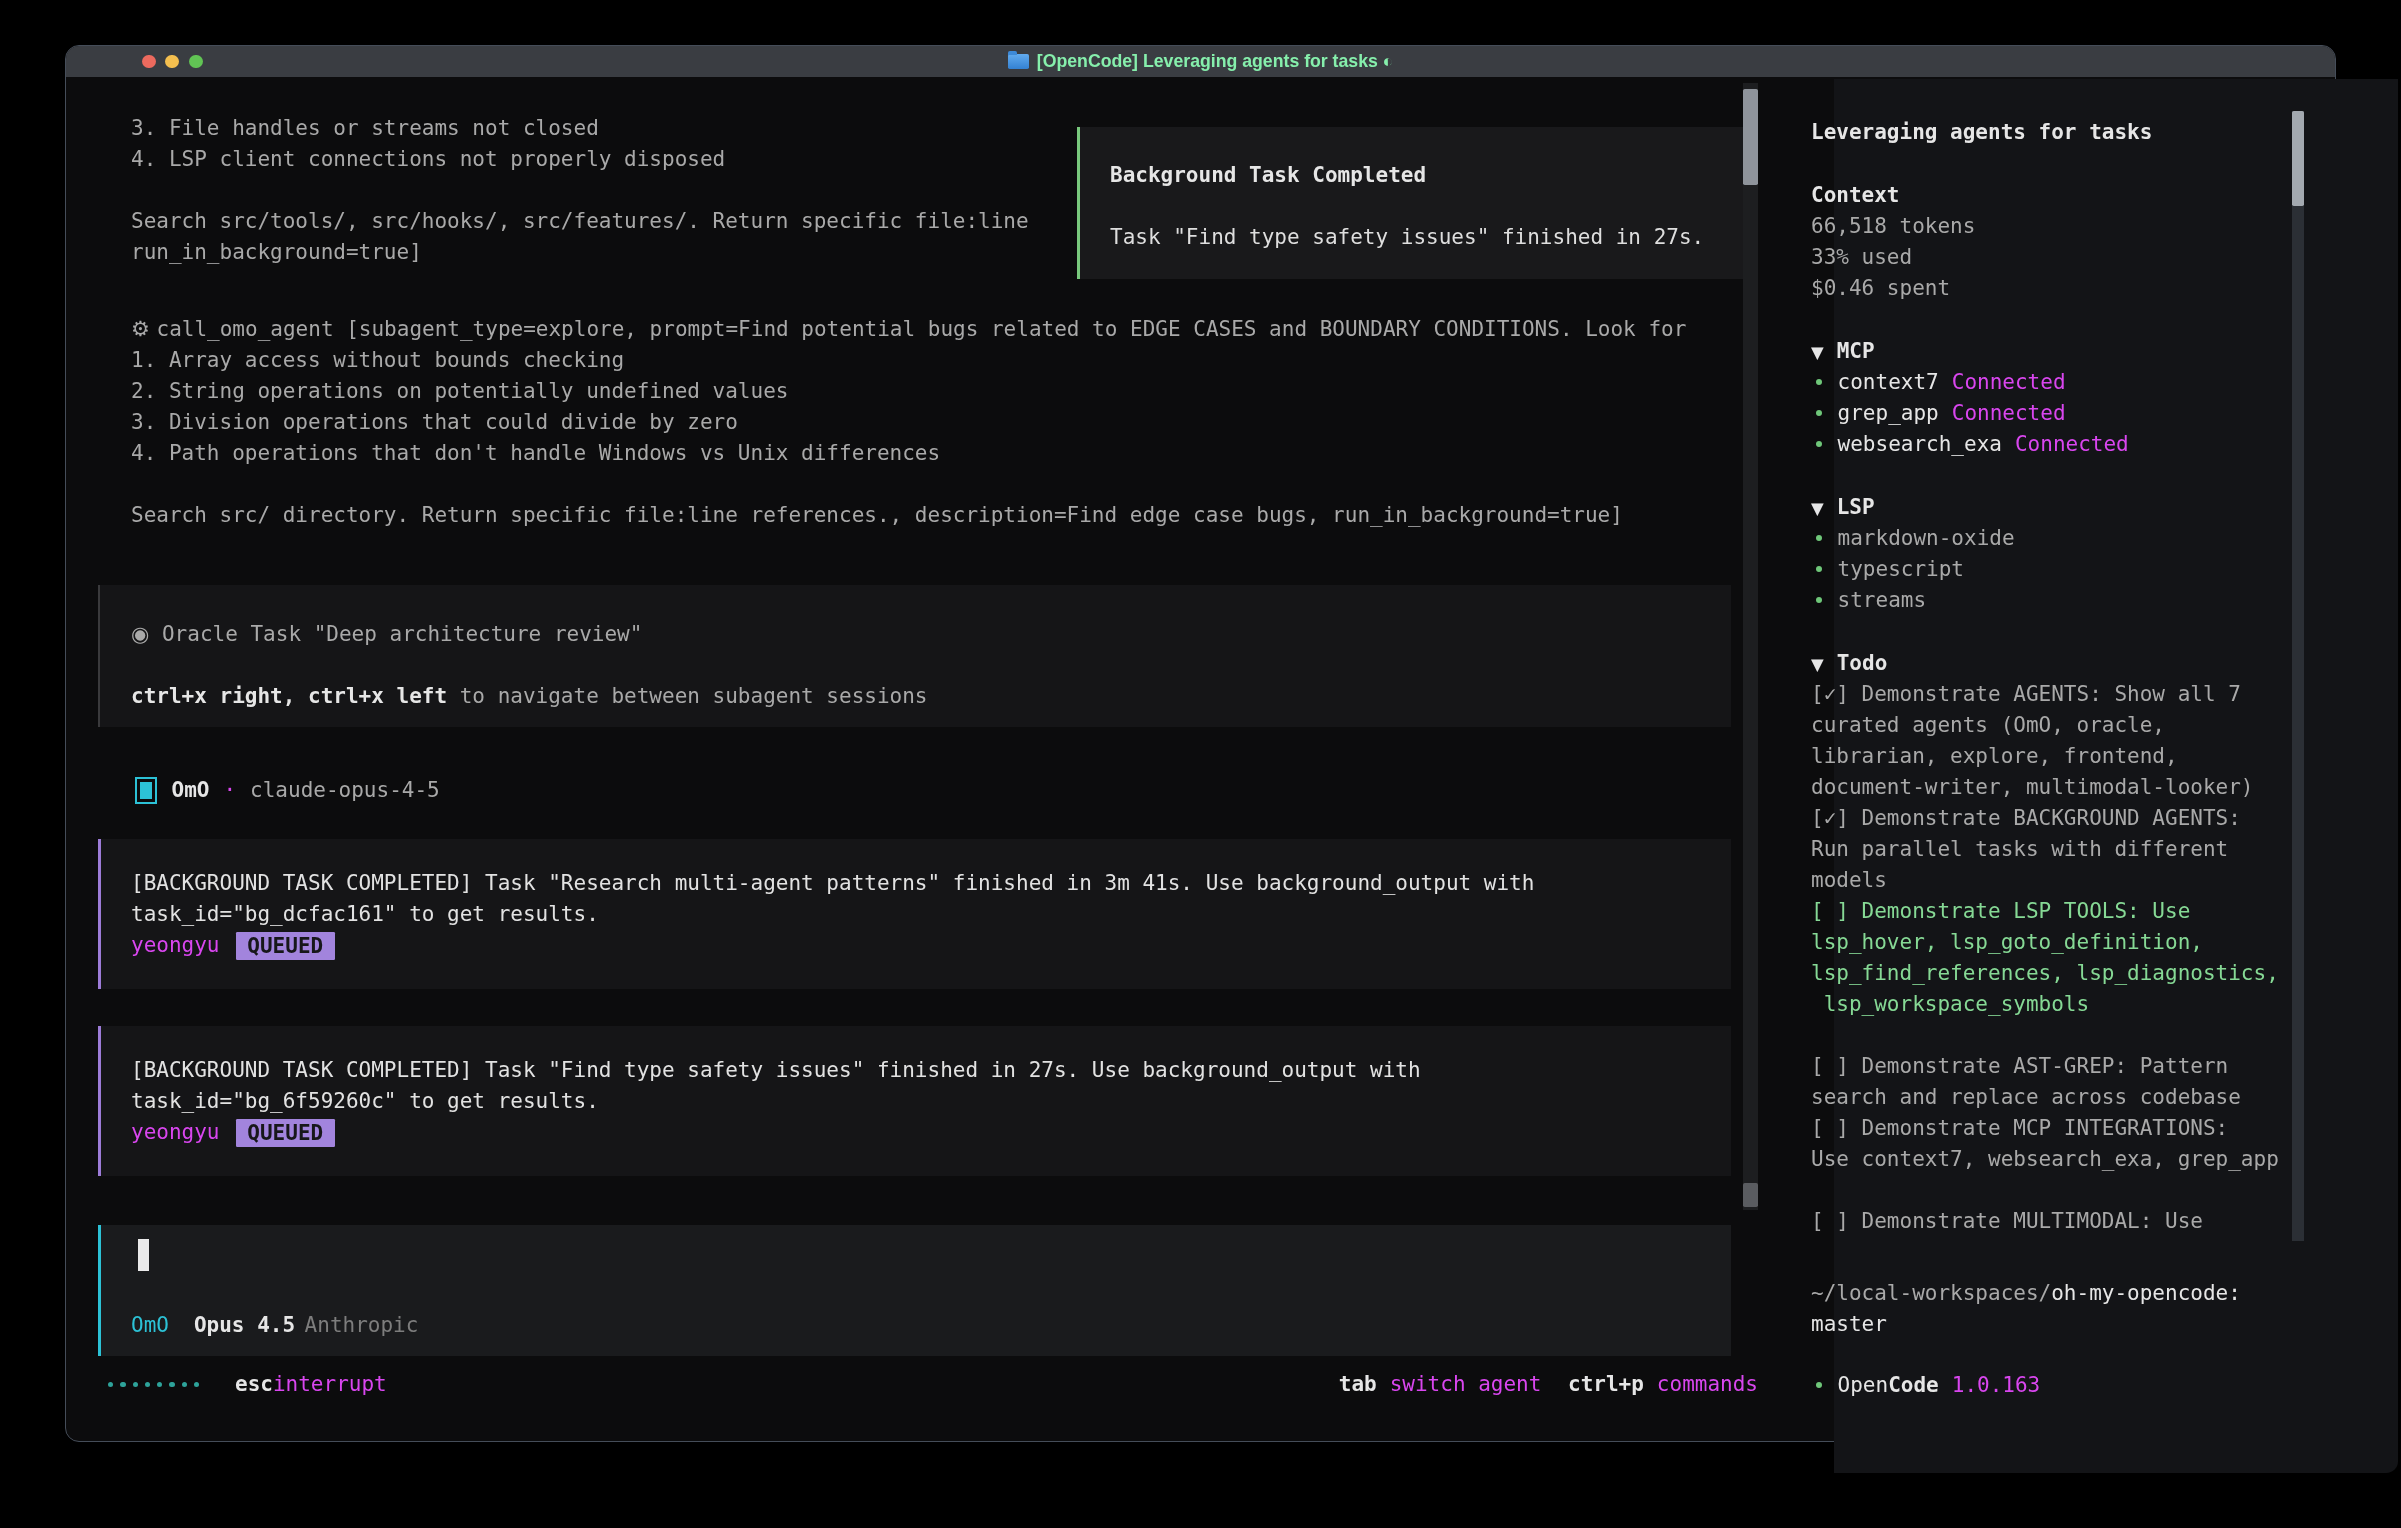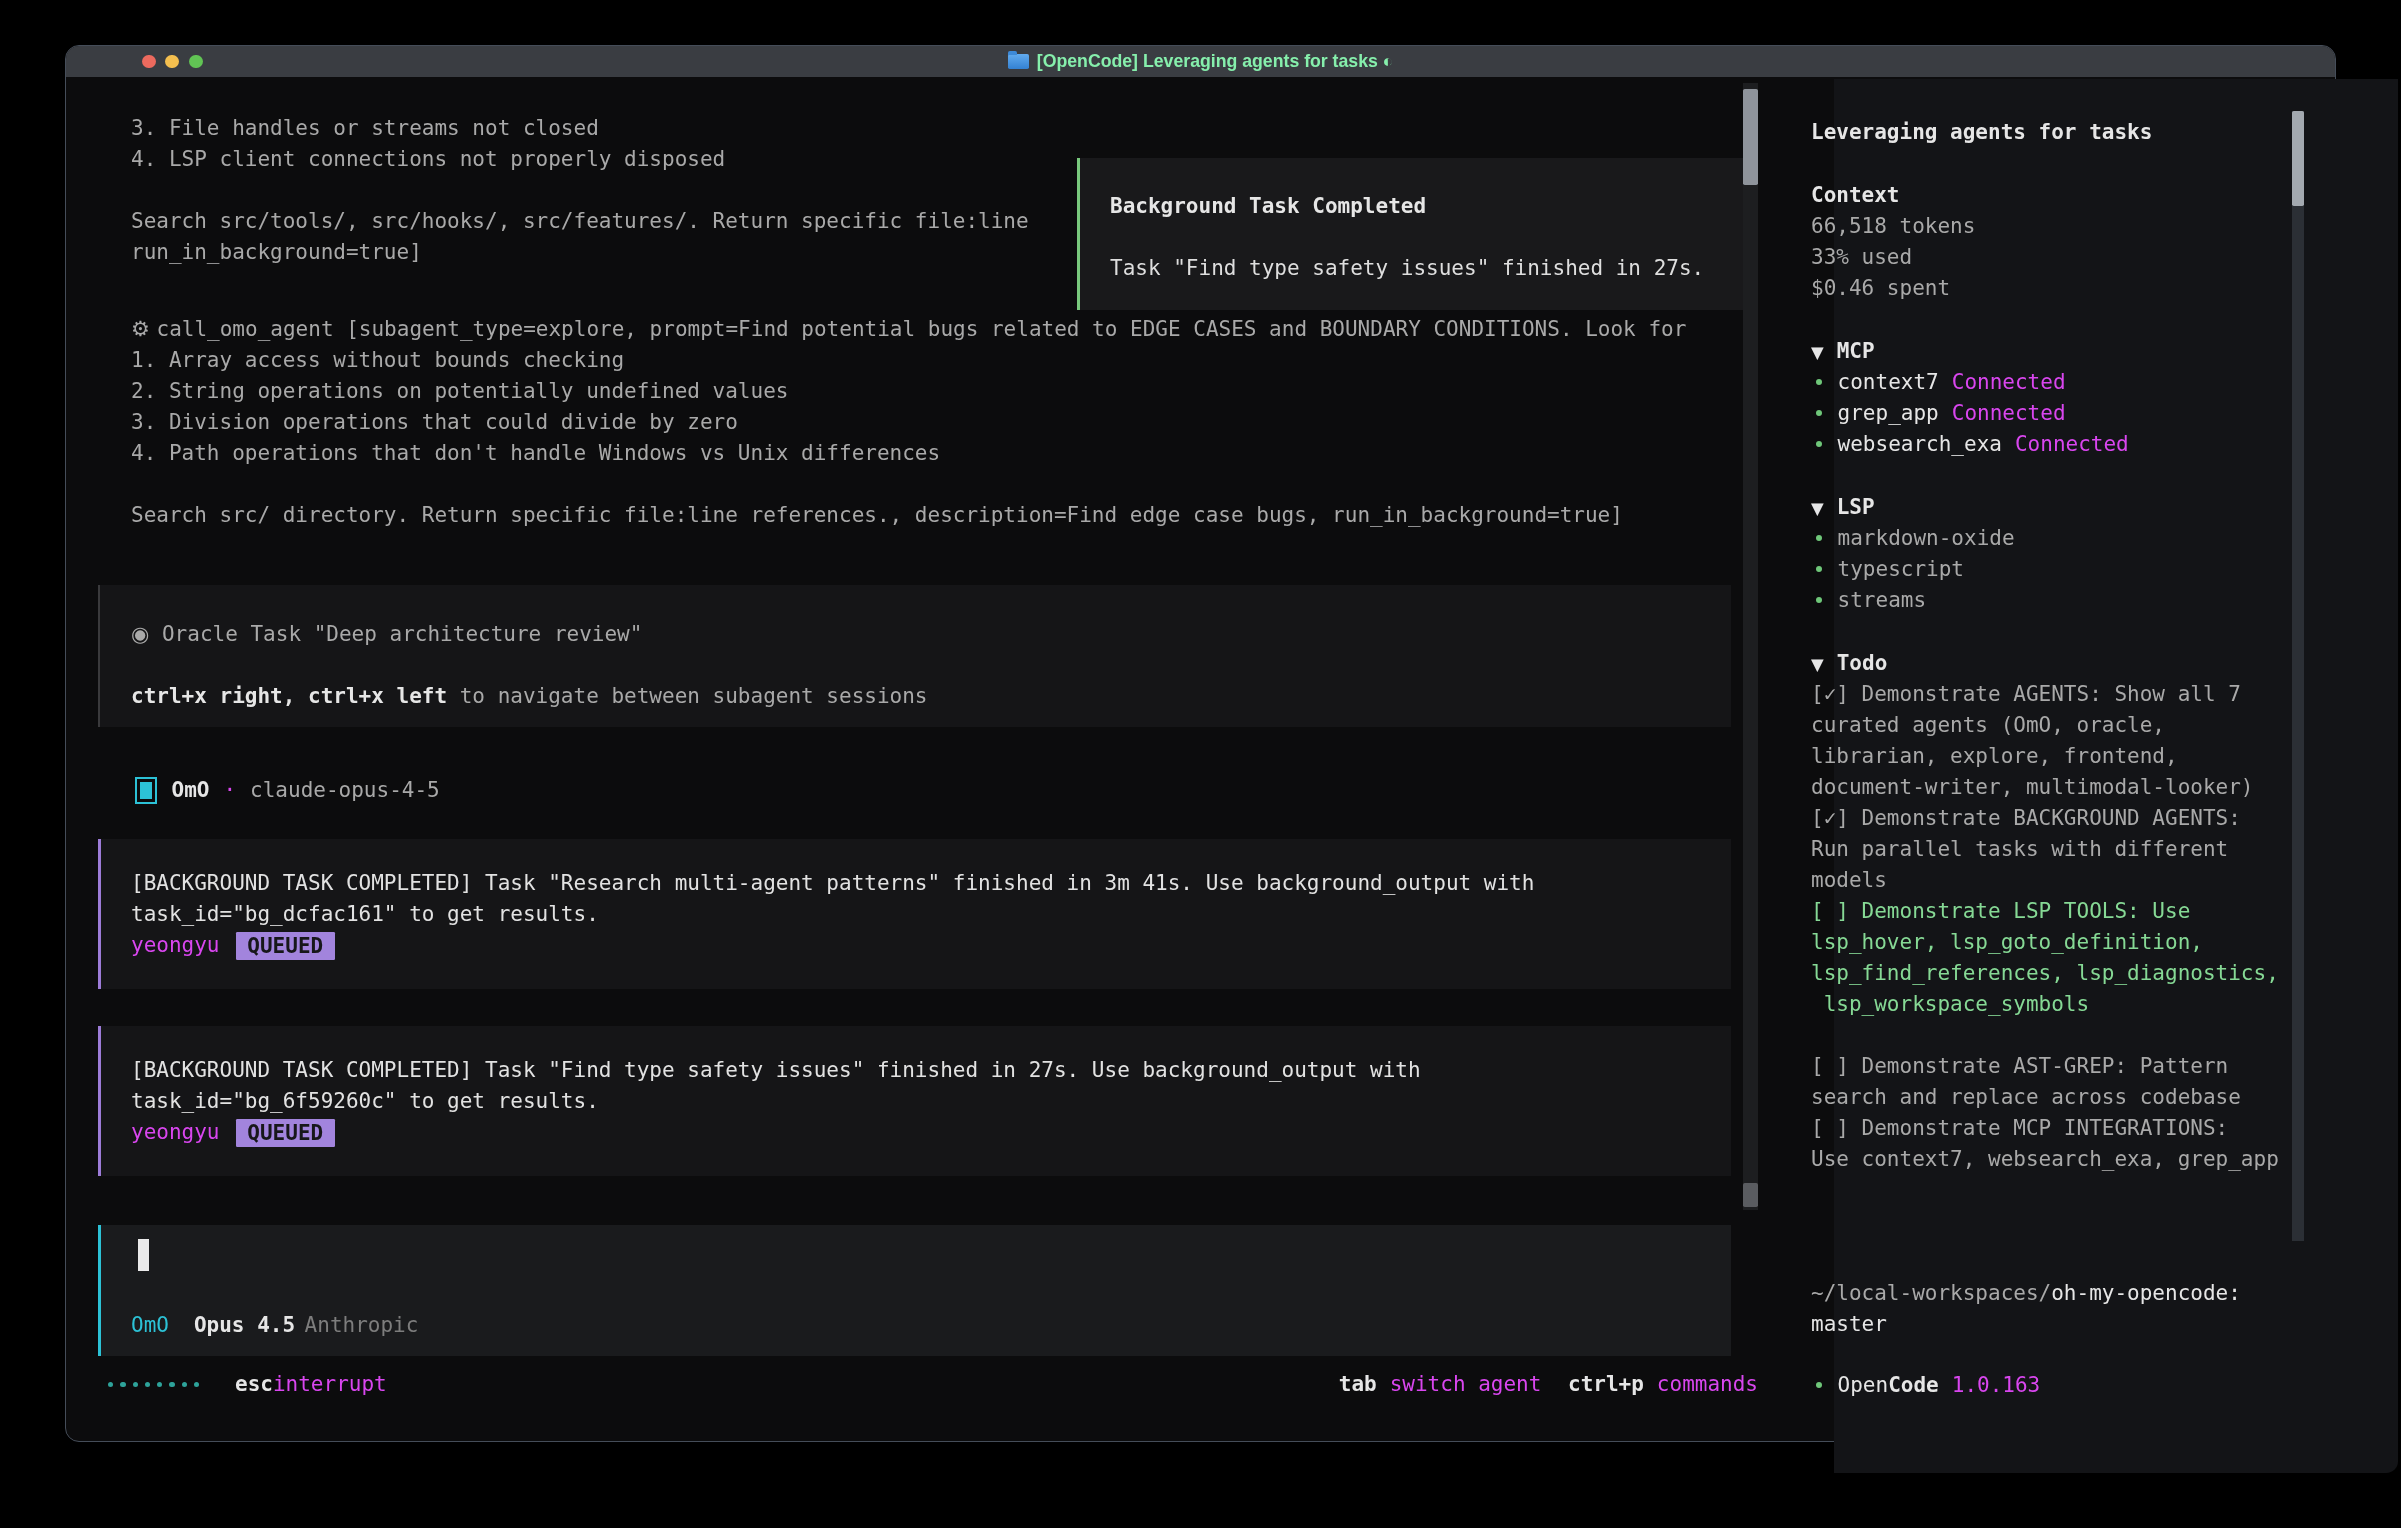--- a/index.html
+++ b/index.html
@@ -81,21 +81,21 @@
   <div>
       <div class="row">1. Array access without bounds checking</div>
       <div class="row">2. String operations on potentially undefined values</div>
       <div class="row">3. Division operations that could divide by zero</div>
       <div class="row">4. Path operations that don't handle Windows vs Unix differences</div>
       <div class="row"></div>
       <div class="row">Search src/ directory. Return specific file:line references., description=Find edge case bugs, run_in_background=true]</div>
     </div>
 </div>
 
-<div class="abs" style="left:1077px;top:158px;width:678px;height:152px;background:#19191b;
+<div class="abs" style="left:1077px;top:127px;width:678px;height:152px;background:#19191b;
      border-left:3px solid #79c97d;border-right:3px solid #79c97d;box-sizing:border-box;
      padding:32.5px 0 0 30px;">
   <div class="row mono white bold">Background Task Completed</div>
   <div class="row mono"></div>
   <div class="row mono" style="color:#dedede;">Task "Find type safety issues" finished in 27s.</div>
 </div>
 
 <div class="abs panel" style="left:98px;top:585px;width:1633px;height:142px;
      border-left:2.4px solid #3a3a3c;box-sizing:border-box;padding:34px 0 0 31px;">
   <div class="row mono gray"><span style="font-family:'DejaVu Sans',sans-serif;">◉</span><span> Oracle Task "Deep architecture review"</span></div>
@@ -206,20 +206,21 @@
       <div class="row green">[ ] Demonstrate LSP TOOLS: Use</div>
       <div class="row green">lsp_hover, lsp_goto_definition,</div>
       <div class="row green">lsp_find_references, lsp_diagnostics,</div>
       <div class="row green"> lsp_workspace_symbols</div>
       <div class="row"></div>
       <div class="row">[ ] Demonstrate AST-GREP: Pattern</div>
       <div class="row">search and replace across codebase</div>
       <div class="row">[ ] Demonstrate MCP INTEGRATIONS:</div>
       <div class="row">Use context7, websearch_exa, grep_app</div>
       <div class="row"></div>
+      <div class="row">[ ] Demonstrate MULTIMODAL: Use</div>
     </div>
 </div>
 
 <div class="abs mono lh52" style="left:1811px;top:1278px;">
   <div class="row"><span class="gray">~/local-workspaces/</span><span class="white">oh-my-opencode:</span></div>
   <div class="row white">master</div>
 </div>
 
 <div class="abs mono lh52" style="left:1811px;top:1370px;">
   <div class="row"><span class="bullet"></span><span class="white">Open</span><span class="white bold">Code</span><span class="dim" style="margin-left:13px;">1.0.163</span></div>

